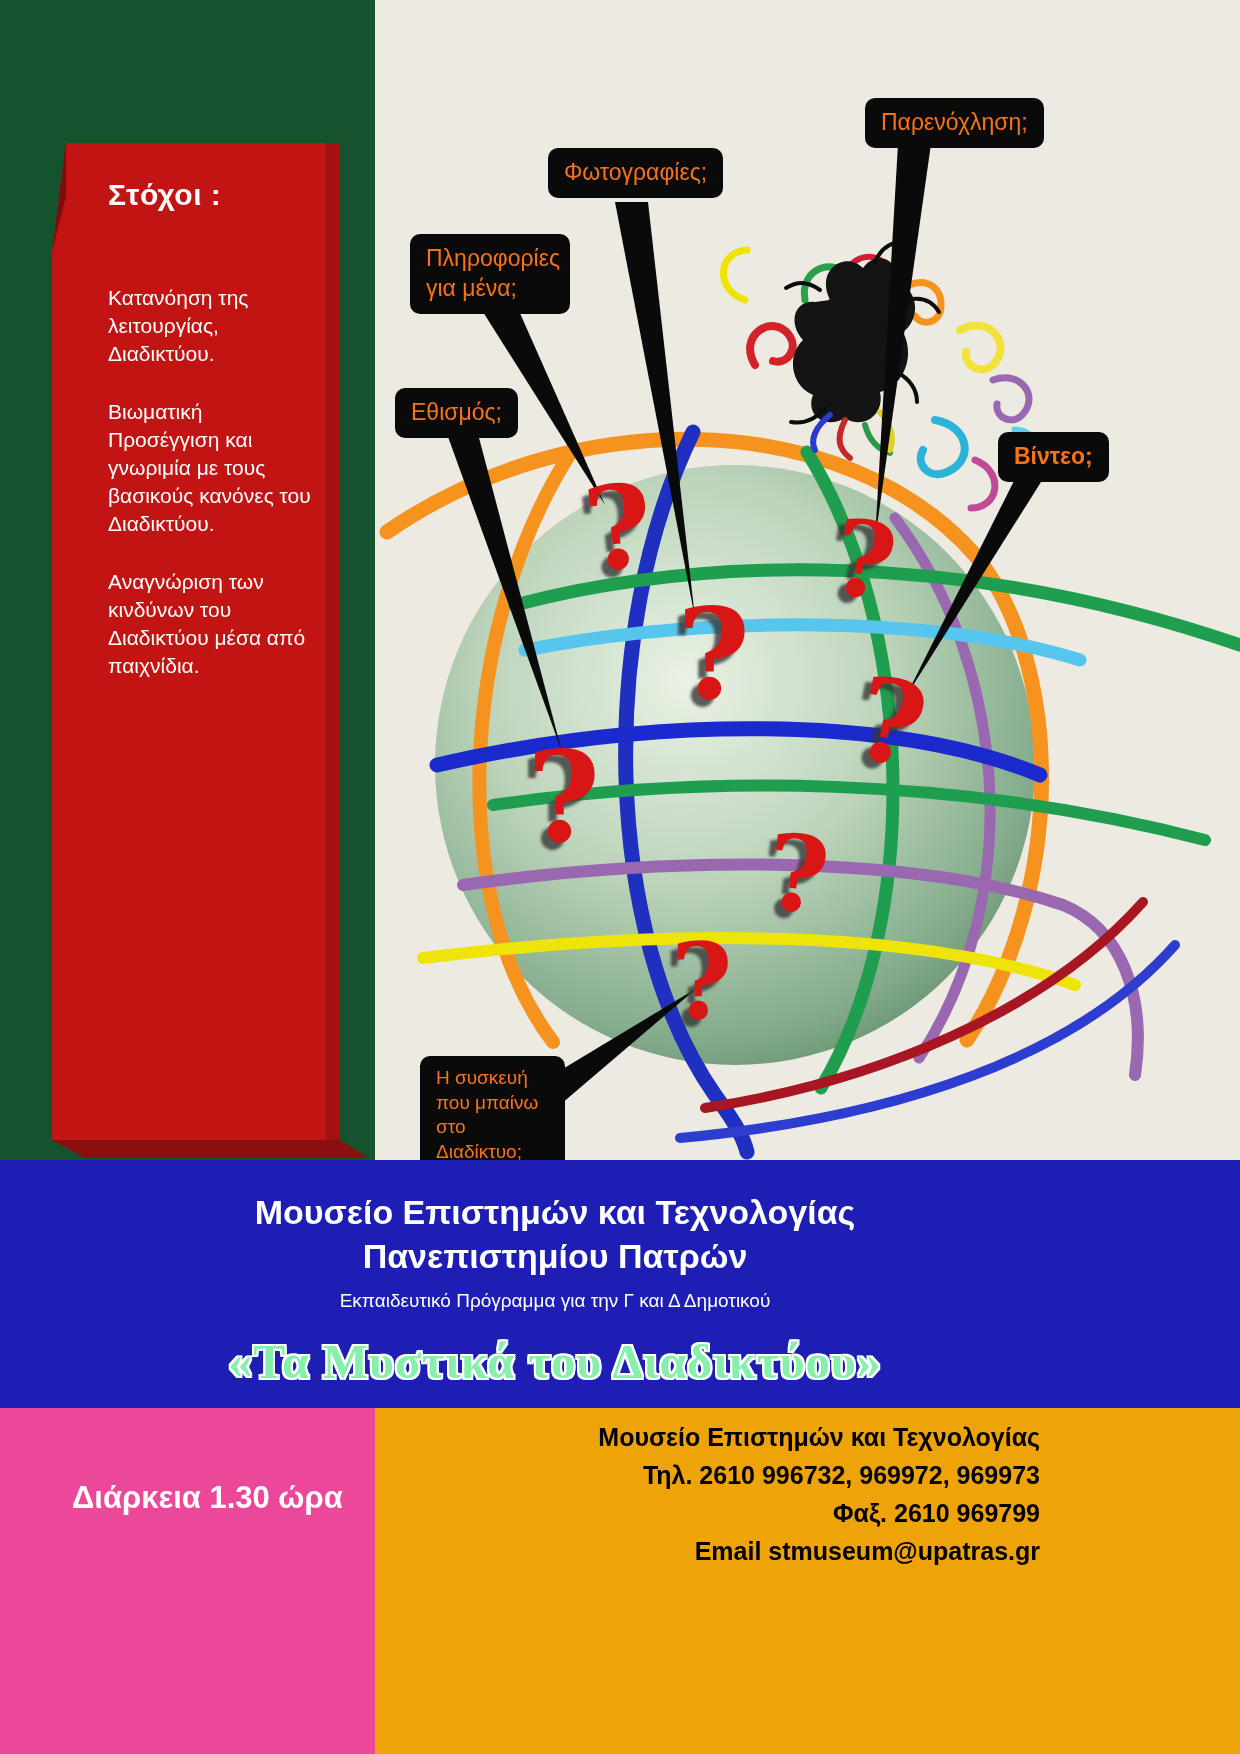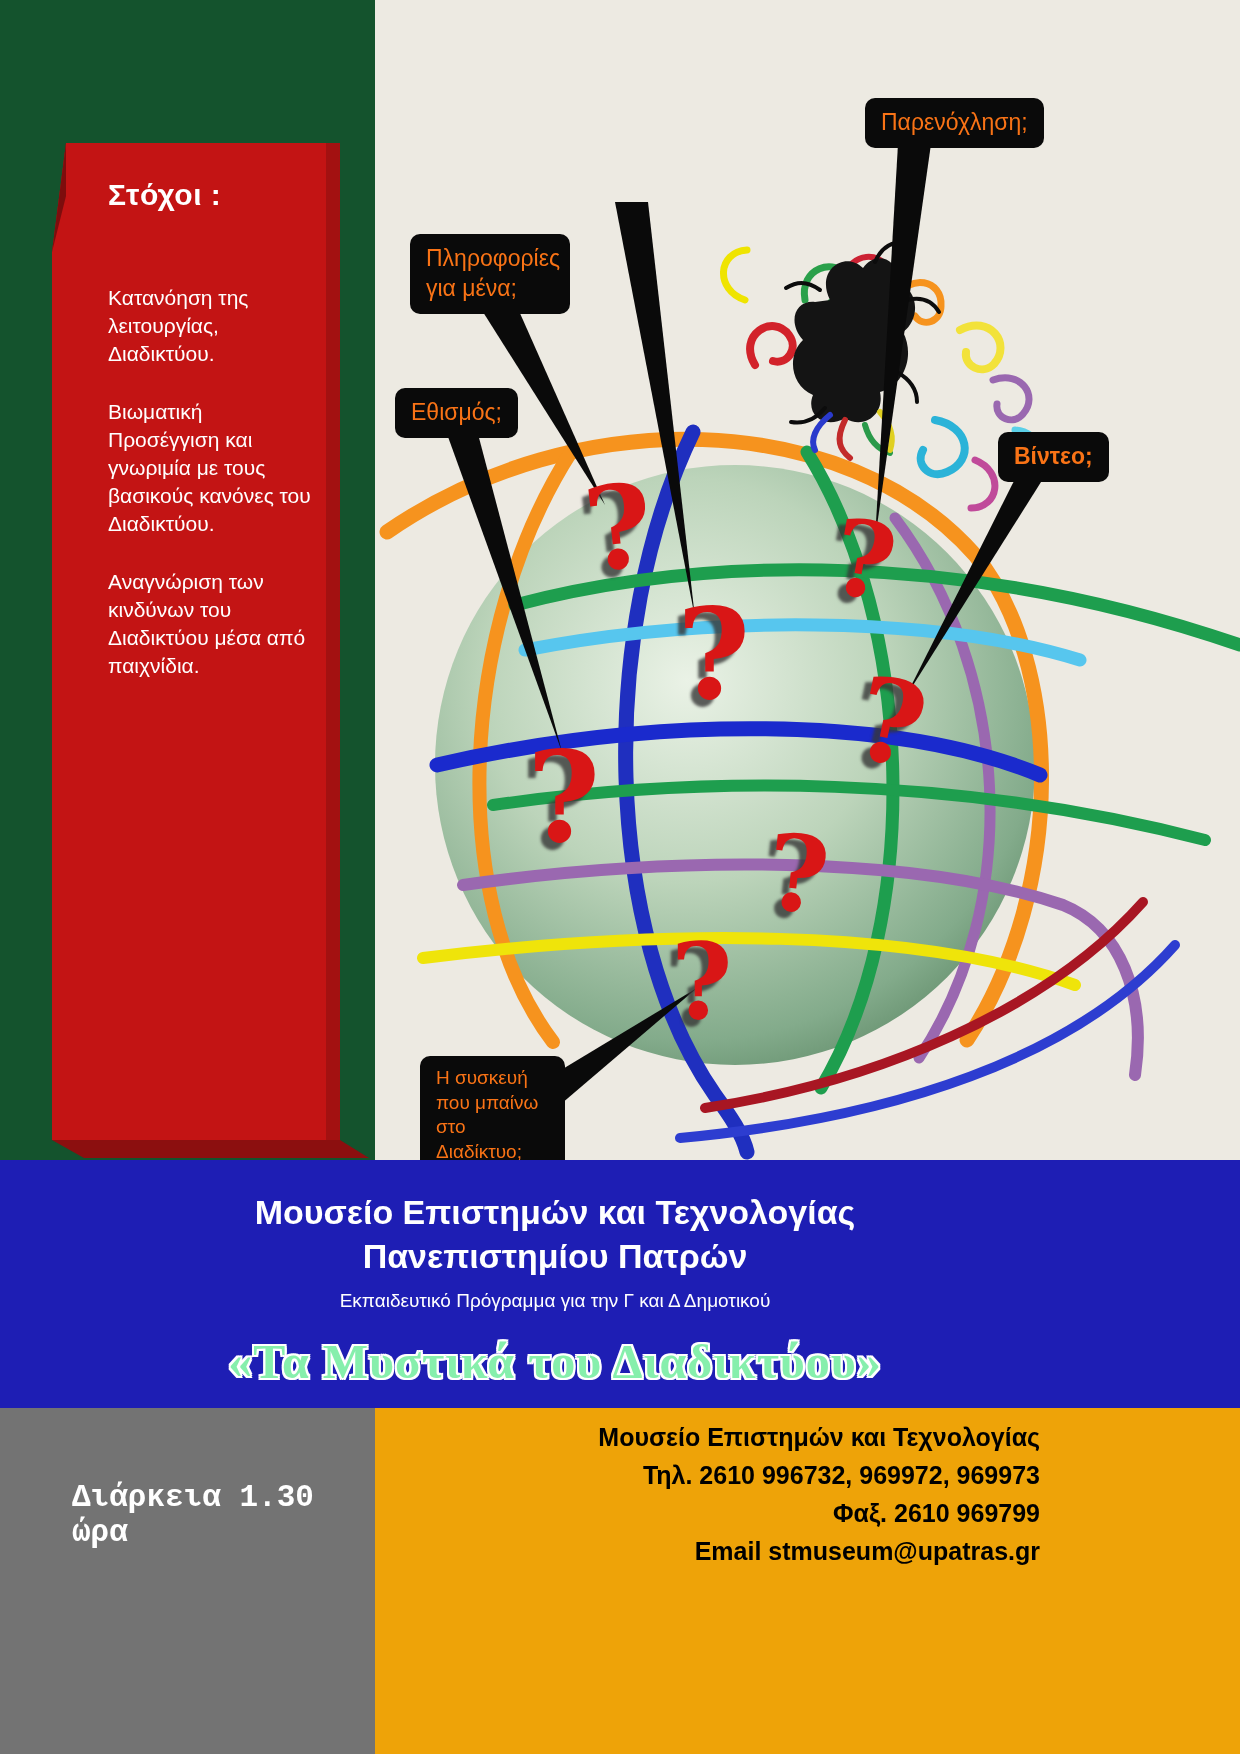--- a/index.html
+++ b/index.html
@@ -32,21 +32,21 @@
   .blue-band { position:absolute; top:1160px; left:0; width:1240px; height:248px; background:#1e1eb4; }
   .blue-inner { width:100%; height:100%; padding:30px 130px 0 0; text-align:center; }
   .museum-line { color:#ffffff; font-size:34px; font-weight:bold; line-height:44px; }
   .program-line { color:#ffffff; font-size:19px; margin-top:12px; }
   .poster-title { margin-top:22px; font-size:48px; font-weight:bold; color:#86efac; letter-spacing:1px;
                   text-shadow:-2px -2px 0 #fff, 2px -2px 0 #fff, -2px 2px 0 #fff, 2px 2px 0 #fff,
                               0 -2px 0 #fff, 0 2px 0 #fff, -2px 0 0 #fff, 2px 0 0 #fff;font-family:Liberation Serif, serif; }
 
   
   .footer { position:absolute; top:1408px; left:0; width:1240px; height:346px; display:flex; }
-  .footer-left { width:375px; height:100%; background:#737373; position:relative;font-family:Liberation Mono, monospace; }
+  .footer-left { width:375px; height:100%; background:#ec4899; position:relative; }
   .duration { position:absolute; left:72px; top:72px; color:#ffffff; font-size:31px; font-weight:bold; }
   .footer-right { flex:1; height:100%; background:#eea308; text-align:right;
                   padding:10px 200px 0 0; }
   .contact-line { color:#000000; font-size:25px; font-weight:bold; line-height:38px; }
 </style>
 </head>
 <body>
 
 <div class="poster">
 
@@ -152,20 +152,21 @@
 
       <div class="qmark" style="left:210px; top:470px; font-size:115px; transform:rotate(-6deg);">?</div>
       <div class="qmark" style="left:302px; top:592px; font-size:125px;">?</div>
       <div class="qmark" style="left:152px; top:735px; font-size:125px;">?</div>
       <div class="qmark" style="left:458px; top:508px; font-size:105px; transform:rotate(10deg);">?</div>
       <div class="qmark" style="left:482px; top:665px; font-size:115px; transform:rotate(12deg);">?</div>
       <div class="qmark" style="left:392px; top:822px; font-size:105px; transform:rotate(6deg);">?</div>
       <div class="qmark" style="left:296px; top:930px; font-size:105px;">?</div>
 
       <div class="callout" style="left:490px; top:98px;">Παρενόχληση;</div>
+      <div class="callout" style="left:173px; top:148px;">Φωτογραφίες;</div>
       <div class="callout" style="left:35px; top:234px; width:160px;">Πληροφορίες για μένα;</div>
       <div class="callout" style="left:20px; top:388px;">Εθισμός;</div>
       <div class="callout" style="left:623px; top:432px;font-weight:bold;">Βίντεο;</div>
       <div class="callout" style="left:45px; top:1056px; width:145px; font-size:19px;">Η συσκευή που μπαίνω  στο Διαδίκτυο;</div>
 
     </div>
   </div>
 
   <div class="blue-band">
     <div class="blue-inner">

